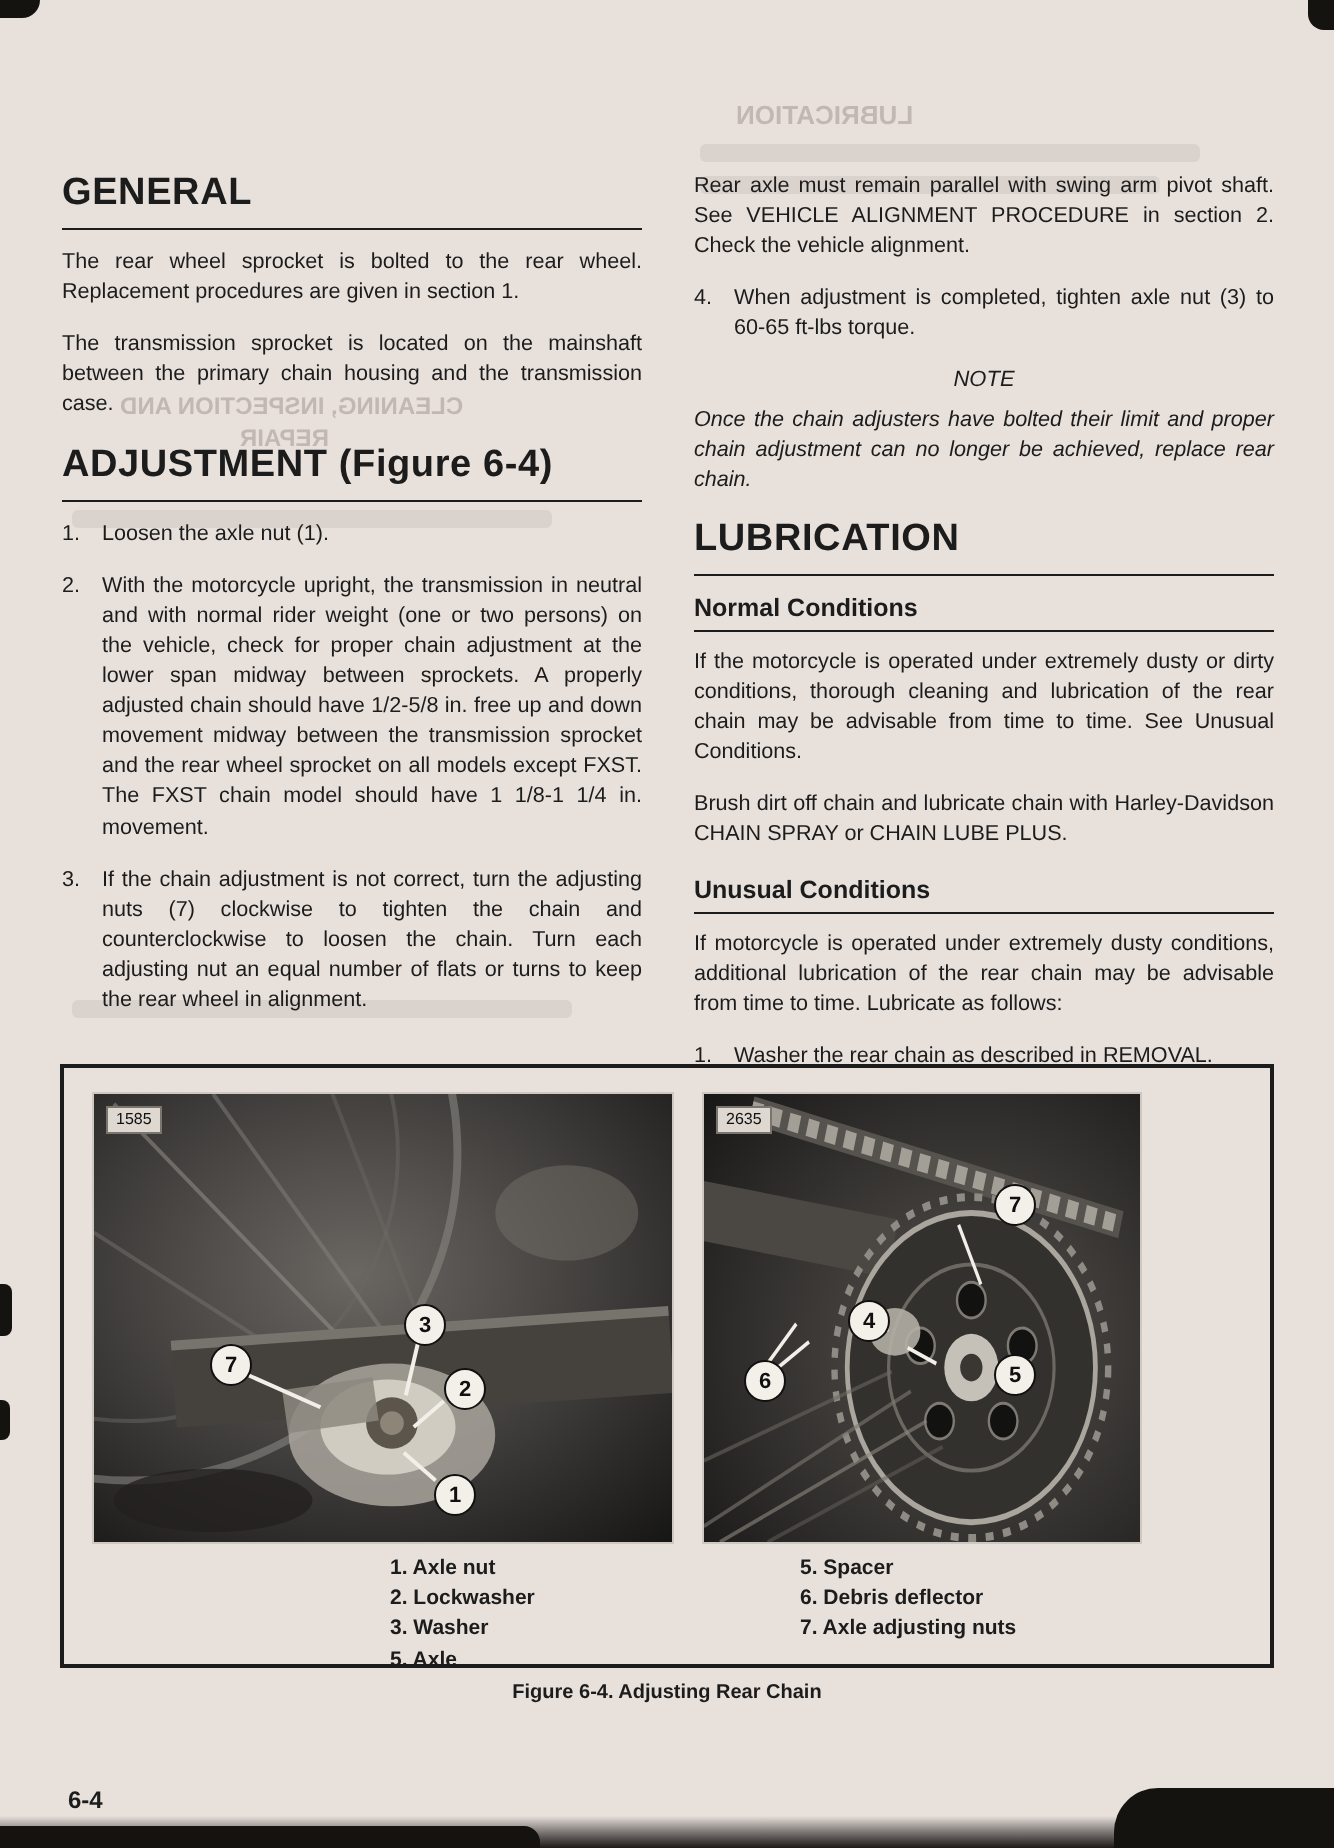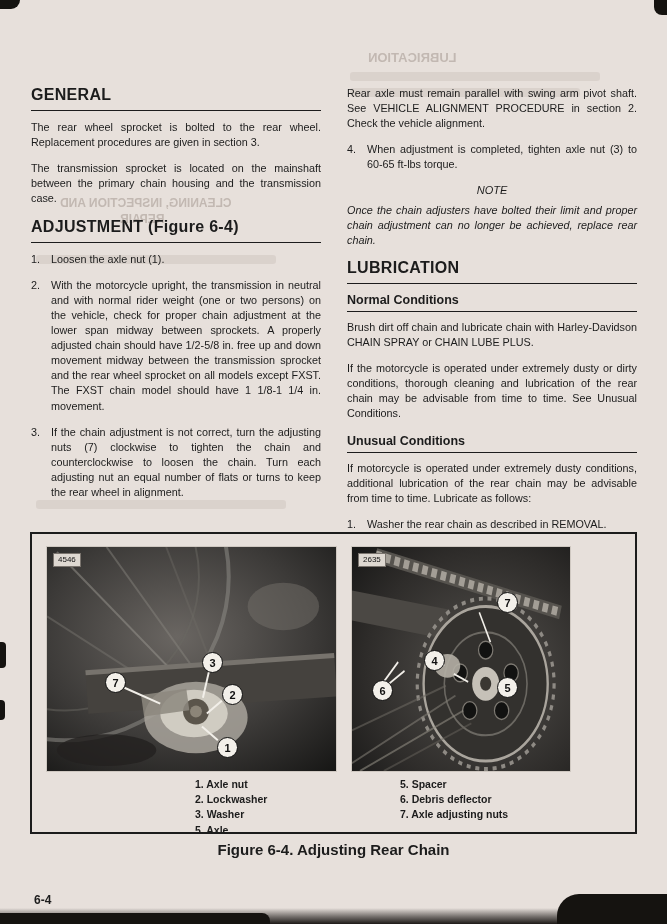--- a/index.html
+++ b/index.html
@@ -16,21 +16,21 @@
   .title-wrap span {
     font-size:19px; font-weight:bold; letter-spacing:.6px;
     border-bottom:2px solid #1c1c1c; padding-bottom:3px;
   }
 
   
   .columns { position:absolute; top:86px; left:31px; width:606px; display:flex; gap:26px; }
   .col { width:290px; }
 
   h2.section {
-    font-size:16px; font-weight:bold; letter-spacing:.3px;
+    font-size:19px; font-weight:bold; letter-spacing:.3px;
     margin:0 0 9px 0; padding-bottom:6px; border-bottom:1.5px solid #1c1c1c;
   }
   h2.section.spaced { margin-top:2px; }
   h3.sub {
     font-size:12.5px; font-weight:bold;
     margin:12px 0 8px 0; padding-bottom:4px; border-bottom:1.5px solid #1c1c1c;
   }
   p.body { font-size:10.8px; line-height:1.4; text-align:justify; margin:0 0 11px 0; }
   .li { display:flex; font-size:10.8px; line-height:1.4; margin:0 0 11px 0; }
   .li .num { flex:none; width:20px; }
@@ -54,21 +54,21 @@
   .callout {
     position:absolute; width:21px; height:21px; border-radius:50%;
     background:#f3f0ea; border:1.5px solid #101010; color:#101010;
     font-size:11px; font-weight:bold; display:flex; align-items:center; justify-content:center;
   }
   .legend { position:absolute; top:243px; font-size:10.5px; font-weight:bold; line-height:1.45; }
   .legend.left  { left:163px; }
   .legend.right { left:368px; }
   .caption {
     position:absolute; top:841px; left:0; width:100%; text-align:center;
-    font-size:15px; font-weight:bold;
+    font-size:10px; font-weight:bold;
   }
   .page-number { position:absolute; left:34px; top:893px; font-size:12px; font-weight:bold; }
 
   
   .bleed {
     position:absolute; transform:scaleX(-1); color:rgba(110,92,82,.30);
     font-weight:bold; white-space:nowrap; pointer-events:none;
   }
   .smudge { position:absolute; background:rgba(110,92,82,.10); border-radius:3px; pointer-events:none; }
   .art { position:absolute; background:#151310; pointer-events:none; }
@@ -95,21 +95,21 @@
   <div class="smudge" style="top:72px; left:350px; width:250px; height:9px;"></div>
   <div class="smudge" style="top:88px; left:350px; width:230px; height:9px;"></div>
   <div class="smudge" style="top:255px; left:36px; width:240px; height:9px;"></div>
   <div class="smudge" style="top:500px; left:36px; width:250px; height:9px;"></div>
 
 
   <div class="columns">
 
     <div class="col">
       <h2 class="section">GENERAL</h2>
-      <p class="body">The rear wheel sprocket is bolted to the rear wheel. Replacement procedures are given in section 3.</p>
+      <p class="body">The rear wheel sprocket is bolted to the rear wheel. Replacement procedures are given in section 1.</p>
       <p class="body">The transmission sprocket is located on the mainshaft between the primary chain housing and the transmission case.</p>
 
       <h2 class="section spaced">ADJUSTMENT (Figure 6-4)</h2>
 
       <div class="li">
         <span class="num">1.</span>
         <span class="txt">Loosen the axle nut (1).</span>
       </div>
       <div class="li">
         <span class="num">2.</span>
@@ -128,22 +128,22 @@
         <span class="num">4.</span>
         <span class="txt">When adjustment is completed, tighten axle nut (3) to 60-65 ft-lbs torque.</span>
       </div>
 
       <div class="note-label">NOTE</div>
       <p class="body note-text">Once the chain adjusters have bolted their limit and proper chain adjustment can no longer be achieved, replace rear chain.</p>
 
       <h2 class="section" style="margin-top:6px;">LUBRICATION</h2>
 
       <h3 class="sub" style="margin-top:0;">Normal Conditions</h3>
+      <p class="body">If the motorcycle is operated under extremely dusty or dirty conditions, thorough cleaning and lubrication of the rear chain may be advisable from time to time. See Unusual Conditions.</p>
       <p class="body">Brush dirt off chain and lubricate chain with Harley-Davidson CHAIN SPRAY or CHAIN LUBE PLUS.</p>
-      <p class="body">If the motorcycle is operated under extremely dusty or dirty conditions, thorough cleaning and lubrication of the rear chain may be advisable from time to time. See Unusual Conditions.</p>
 
       <h3 class="sub">Unusual Conditions</h3>
       <p class="body">If motorcycle is operated under extremely dusty conditions, additional lubrication of the rear chain may be advisable from time to time. Lubricate as follows:</p>
 
       <div class="li">
         <span class="num">1.</span>
         <span class="txt">Washer the rear chain as described in REMOVAL.</span>
       </div>
       <div class="li">
         <span class="num">2.</span>
@@ -182,21 +182,21 @@
         <ellipse cx="238" cy="60" rx="36" ry="24" fill="#74706a" opacity=".5"></ellipse>
         <ellipse cx="60" cy="205" rx="50" ry="16" fill="#23211f" opacity=".8"></ellipse>
 
         <rect x="96" y="146" width="46" height="22" fill="#8d887f" transform="rotate(-8 119 157)" opacity=".85"></rect>
 
         <line x1="78" y1="142" x2="114" y2="158" stroke="#f2efe9" stroke-width="2"></line>
         <line x1="163" y1="126" x2="157" y2="152" stroke="#f2efe9" stroke-width="2"></line>
         <line x1="176" y1="155" x2="161" y2="168" stroke="#f2efe9" stroke-width="2"></line>
         <line x1="172" y1="195" x2="156" y2="181" stroke="#f2efe9" stroke-width="2"></line>
       </svg>
-      <span class="photo-tag">4546</span>
+      <span class="photo-tag">1585</span>
       <div class="callout" style="left:58px;  top:125px;">7</div>
       <div class="callout" style="left:155px; top:105px;">3</div>
       <div class="callout" style="left:175px; top:137px;">2</div>
       <div class="callout" style="left:170px; top:190px;">1</div>
     </div>
 
     <div class="photo right">
       <svg viewBox="0 0 274 226" preserveAspectRatio="none">
         <defs>
           <radialGradient id="gR" cx="60%" cy="55%" r="90%">

